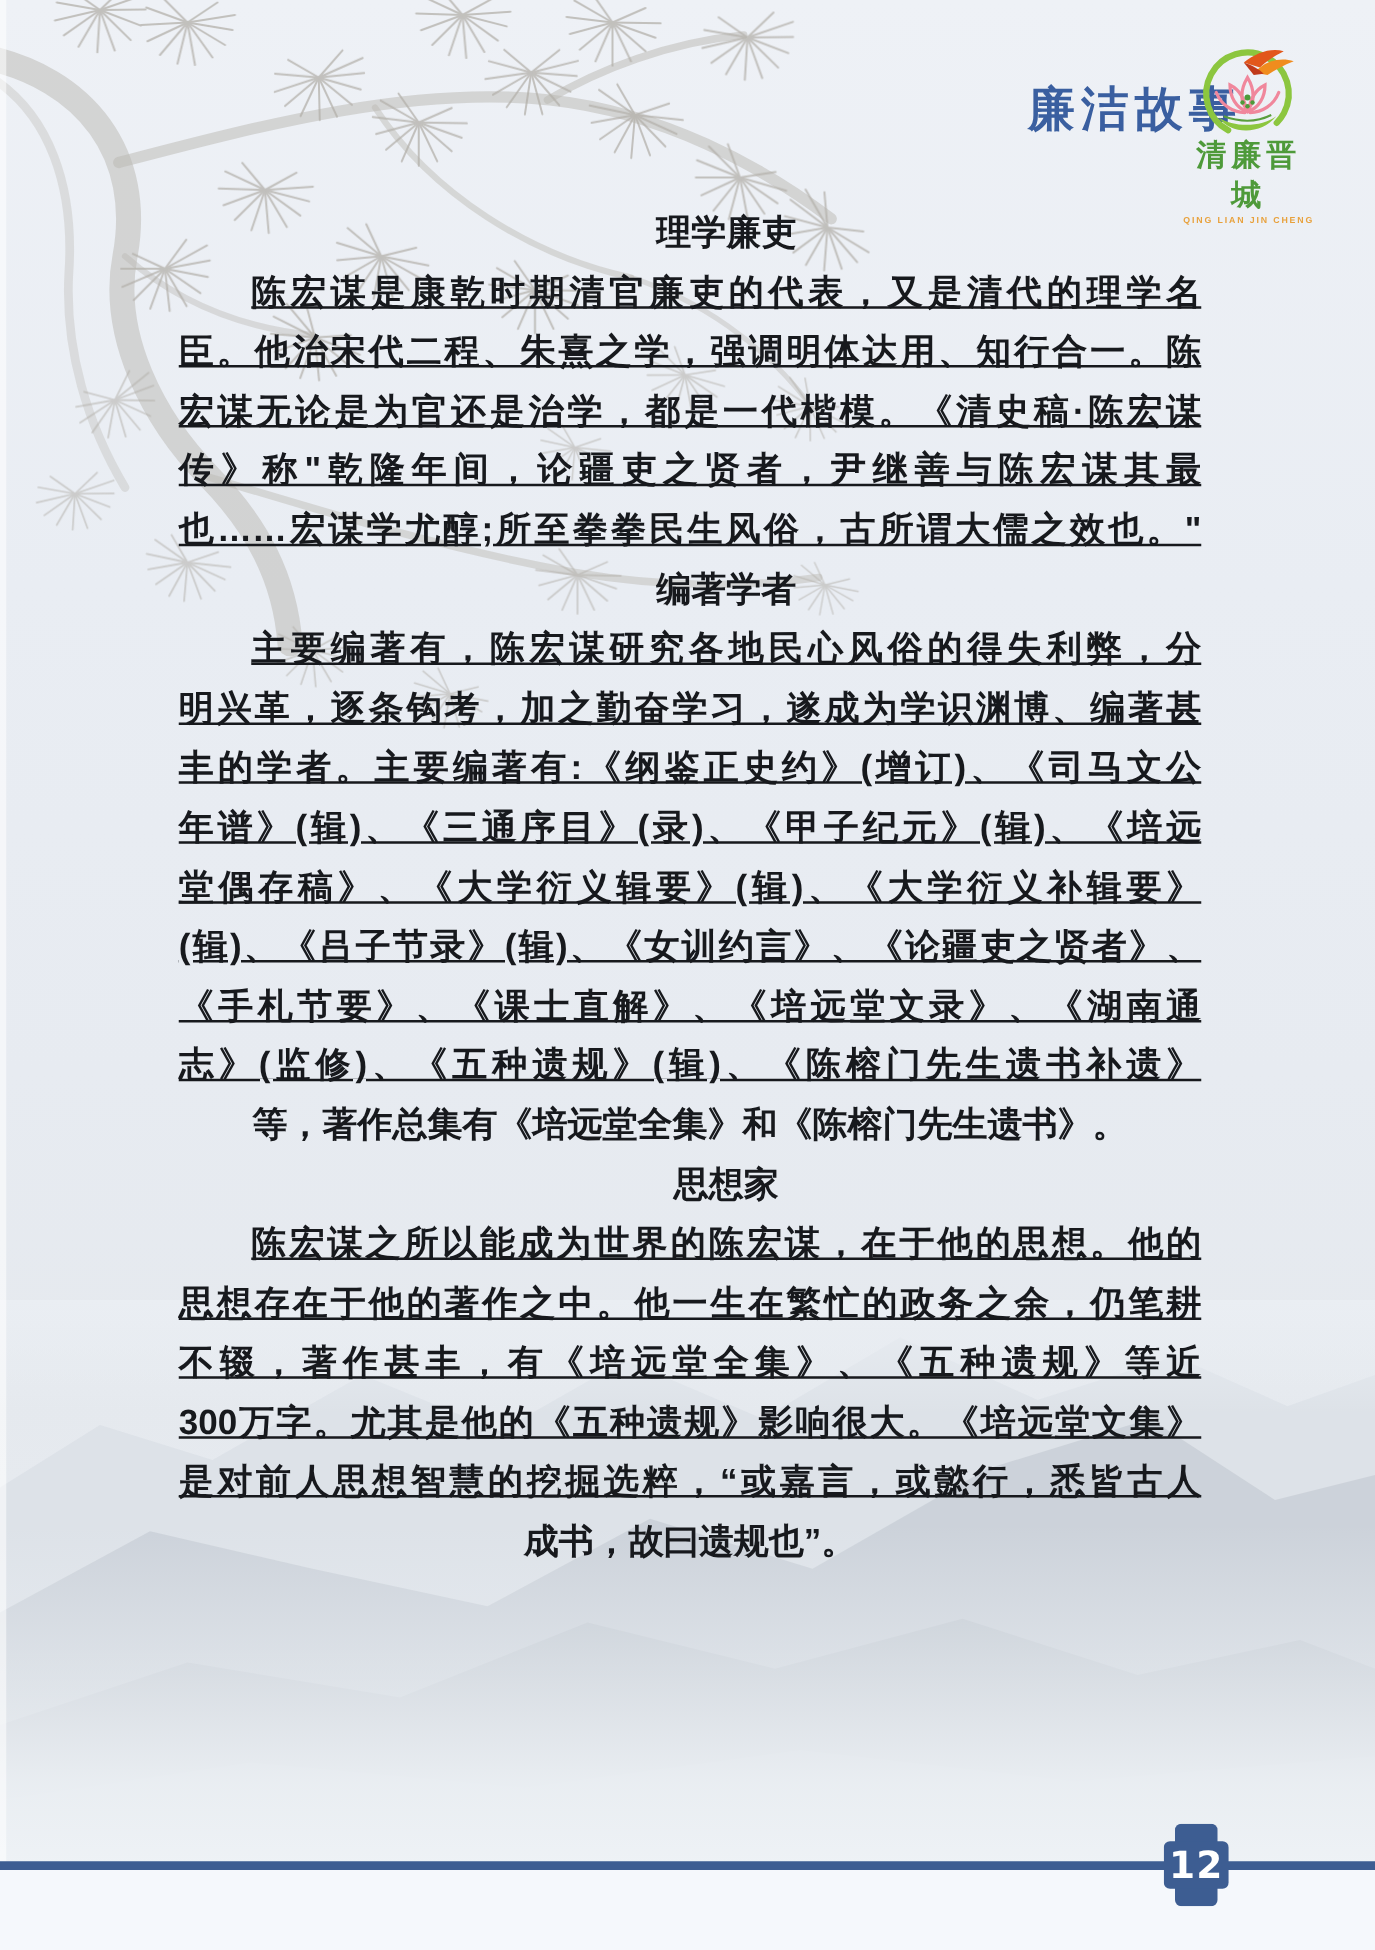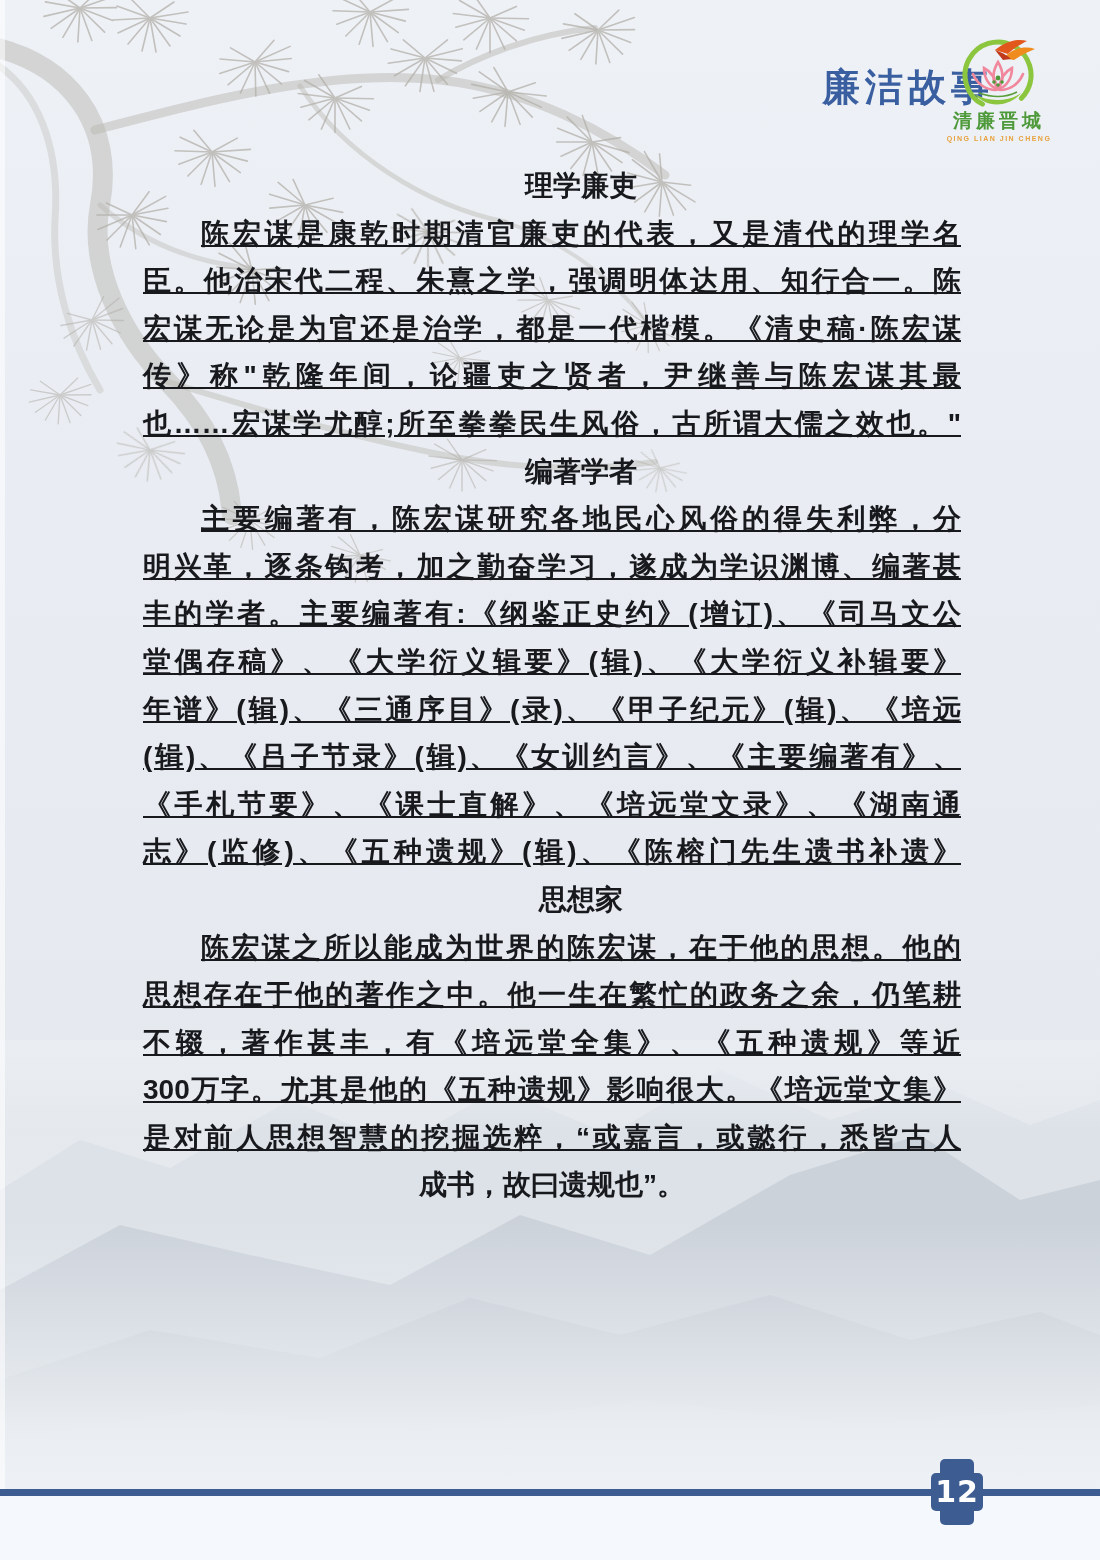--- a/index.html
+++ b/index.html
@@ -20,21 +20,21 @@
   
   .header-title{
     position:absolute;left:822px;top:62px;
     font-size:38px;font-weight:700;color:#3a5fa0;
     letter-spacing:5px;z-index:5;
   }
   .logo{position:absolute;left:944px;top:36px;width:110px;z-index:5;text-align:center;}
   .logo-mark{display:block;margin:0 auto;}
   .logo-name{
     display:block;margin-top:-2px;
-    font-size:19px;font-weight:700;color:#4e9a3a;letter-spacing:4px;
+    font-size:24px;font-weight:700;color:#4e9a3a;letter-spacing:4px;
   }
   .logo-latin{
     display:block;margin-top:1px;
     font-size:7px;font-weight:700;color:#e8a13c;letter-spacing:1.5px;
   }
   
   .content{
     position:absolute;left:143px;top:162px;width:818px;z-index:4;
     color:#17191d;font-size:28px;font-weight:600;
   }
@@ -166,25 +166,26 @@
     <div class="line indent">理学廉吏</div>
     <div class="line indent fill">陈宏谋是康乾时期清官廉吏的代表，又是清代的理学名</div>
     <div class="line fill">臣。他治宋代二程、朱熹之学，强调明体达用、知行合一。陈</div>
     <div class="line fill">宏谋无论是为官还是治学，都是一代楷模。《清史稿·陈宏谋</div>
     <div class="line fill">传》称"乾隆年间，论疆吏之贤者，尹继善与陈宏谋其最</div>
     <div class="line fill">也……宏谋学尤醇;所至拳拳民生风俗，古所谓大儒之效也。"</div>
     <div class="line indent">编著学者</div>
     <div class="line indent fill">主要编著有，陈宏谋研究各地民心风俗的得失利弊，分</div>
     <div class="line fill">明兴革，逐条钩考，加之勤奋学习，遂成为学识渊博、编著甚</div>
     <div class="line fill">丰的学者。主要编著有:《纲鉴正史约》(增订)、《司马文公</div>
+    <div class="line fill">年谱》(辑)、《三通序目》(录)、《甲子纪元》(辑)、《培远</div>
     <div class="line fill">堂偶存稿》、《大学衍义辑要》(辑)、《大学衍义补辑要》</div>
-    <div class="line fill">年谱》(辑)、《三通序目》(录)、《甲子纪元》(辑)、《培远</div>
-    <div class="line fill">(辑)、《吕子节录》(辑)、《女训约言》、《主要编著有》、</div>
+    <div class="line fill">(辑)、《吕子节录》(辑)、《女训约言》、《论疆吏之贤者》、</div>
     <div class="line fill">《手札节要》、《课士直解》、《培远堂文录》、《湖南通</div>
     <div class="line fill">志》(监修)、《五种遗规》(辑)、《陈榕门先生遗书补遗》</div>
+    <div class="line">等，著作总集有《培远堂全集》和《陈榕门先生遗书》。</div>
     <div class="line indent">思想家</div>
     <div class="line indent fill">陈宏谋之所以能成为世界的陈宏谋，在于他的思想。他的</div>
     <div class="line fill">思想存在于他的著作之中。他一生在繁忙的政务之余，仍笔耕</div>
     <div class="line fill">不辍，著作甚丰，有《培远堂全集》、《五种遗规》等近</div>
     <div class="line fill">300万字。尤其是他的《五种遗规》影响很大。《培远堂文集》</div>
     <div class="line fill">是对前人思想智慧的挖掘选粹，“或嘉言，或懿行，悉皆古人</div>
     <div class="line">成书，故曰遗规也”。</div>
   </div>
 
   <svg class="mountains" width="1100" height="456" viewBox="0 0 1100 456" aria-hidden="true">

